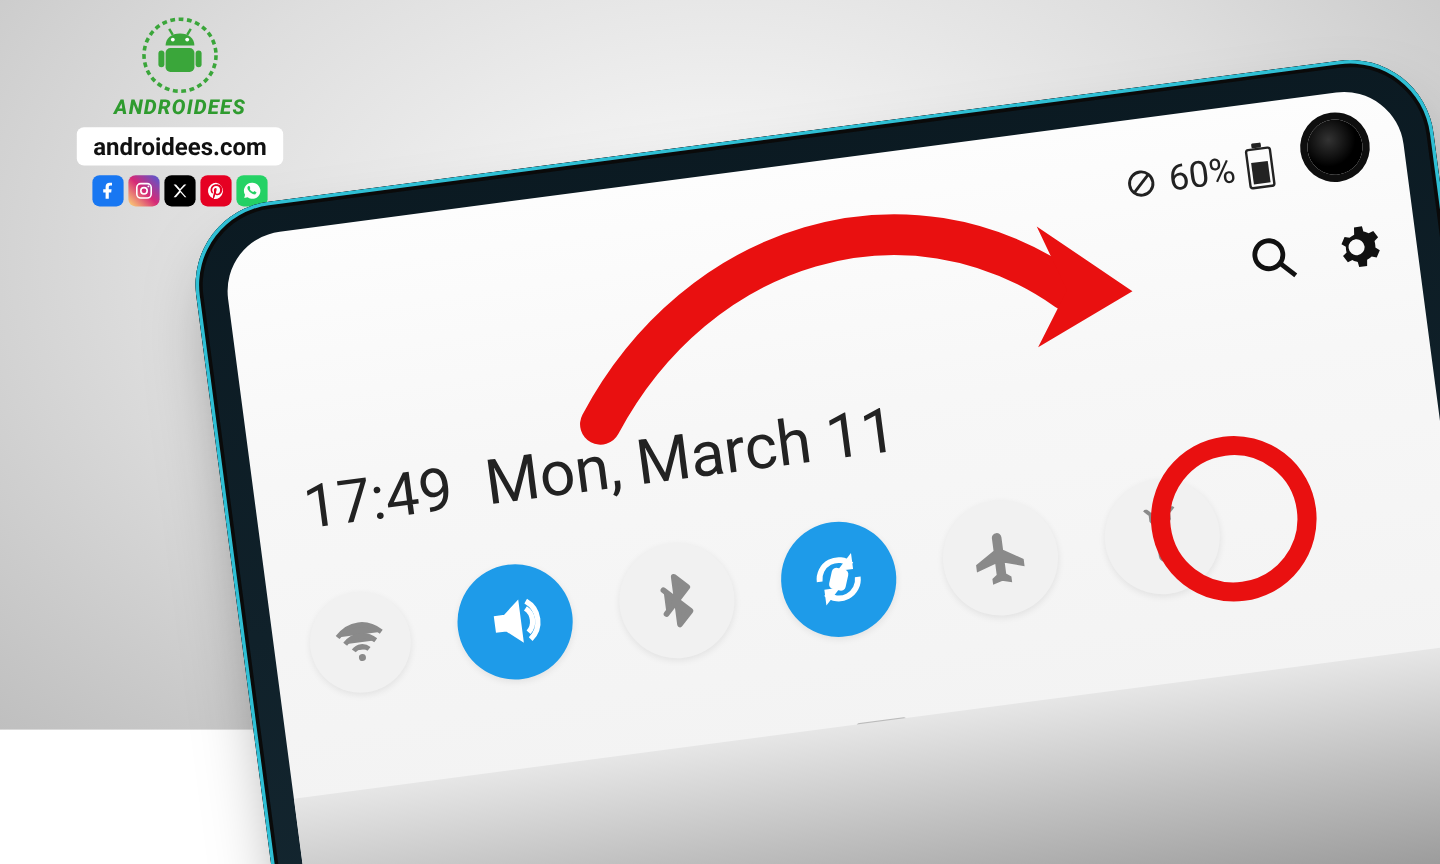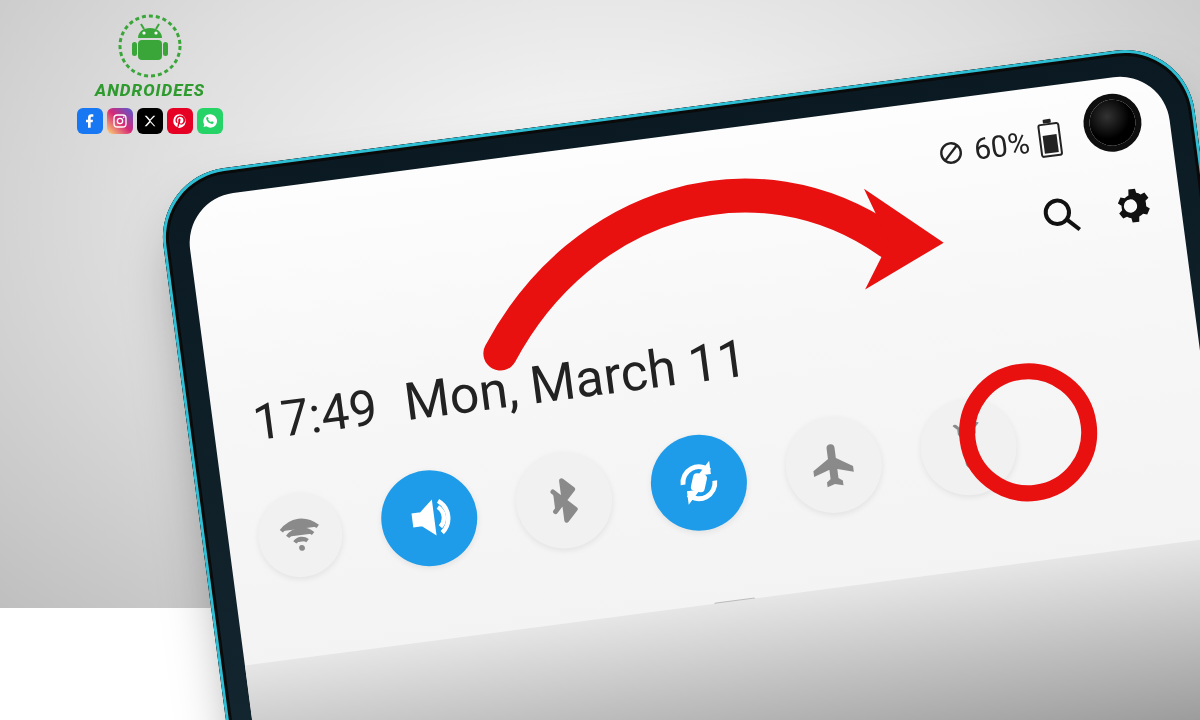--- a/index.html
+++ b/index.html
@@ -65,20 +65,21 @@
             <rect x="14" y="28" width="5" height="14" rx="2.5"></rect>
             <rect x="45" y="28" width="5" height="14" rx="2.5"></rect>
             <circle cx="26" cy="19" r="1.6" fill="#fff"></circle>
             <circle cx="38" cy="19" r="1.6" fill="#fff"></circle>
             <line x1="23" y1="10" x2="26" y2="15" stroke="#3aa63a" stroke-width="2"></line>
             <line x1="41" y1="10" x2="38" y2="15" stroke="#3aa63a" stroke-width="2"></line>
           </g>
         </svg>
     </div>
     <div class="wm-brand">ANDROIDEES</div>
+    <div class="wm-url">androidees.com</div>
     <div class="wm-social">
       <span class="soc" style="background:#1877f2">
           <svg viewBox="0 0 24 24">
             <path d="M13 22v-8h3l.5-4H13V7.5c0-1.1.3-2 2-2h2V2h-3c-3 0-5 1.8-5 5v3H6v4h3v8h4z"></path>
           </svg>
         </span>
       <span class="soc" style="background:linear-gradient(45deg,#feda75,#d62976,#4f5bd5)">
           <svg viewBox="0 0 24 24">
             <rect x="3" y="3" width="18" height="18" rx="5" fill="none" stroke="#fff" stroke-width="2"></rect>
             <circle cx="12" cy="12" r="4" fill="none" stroke="#fff" stroke-width="2"></circle>

